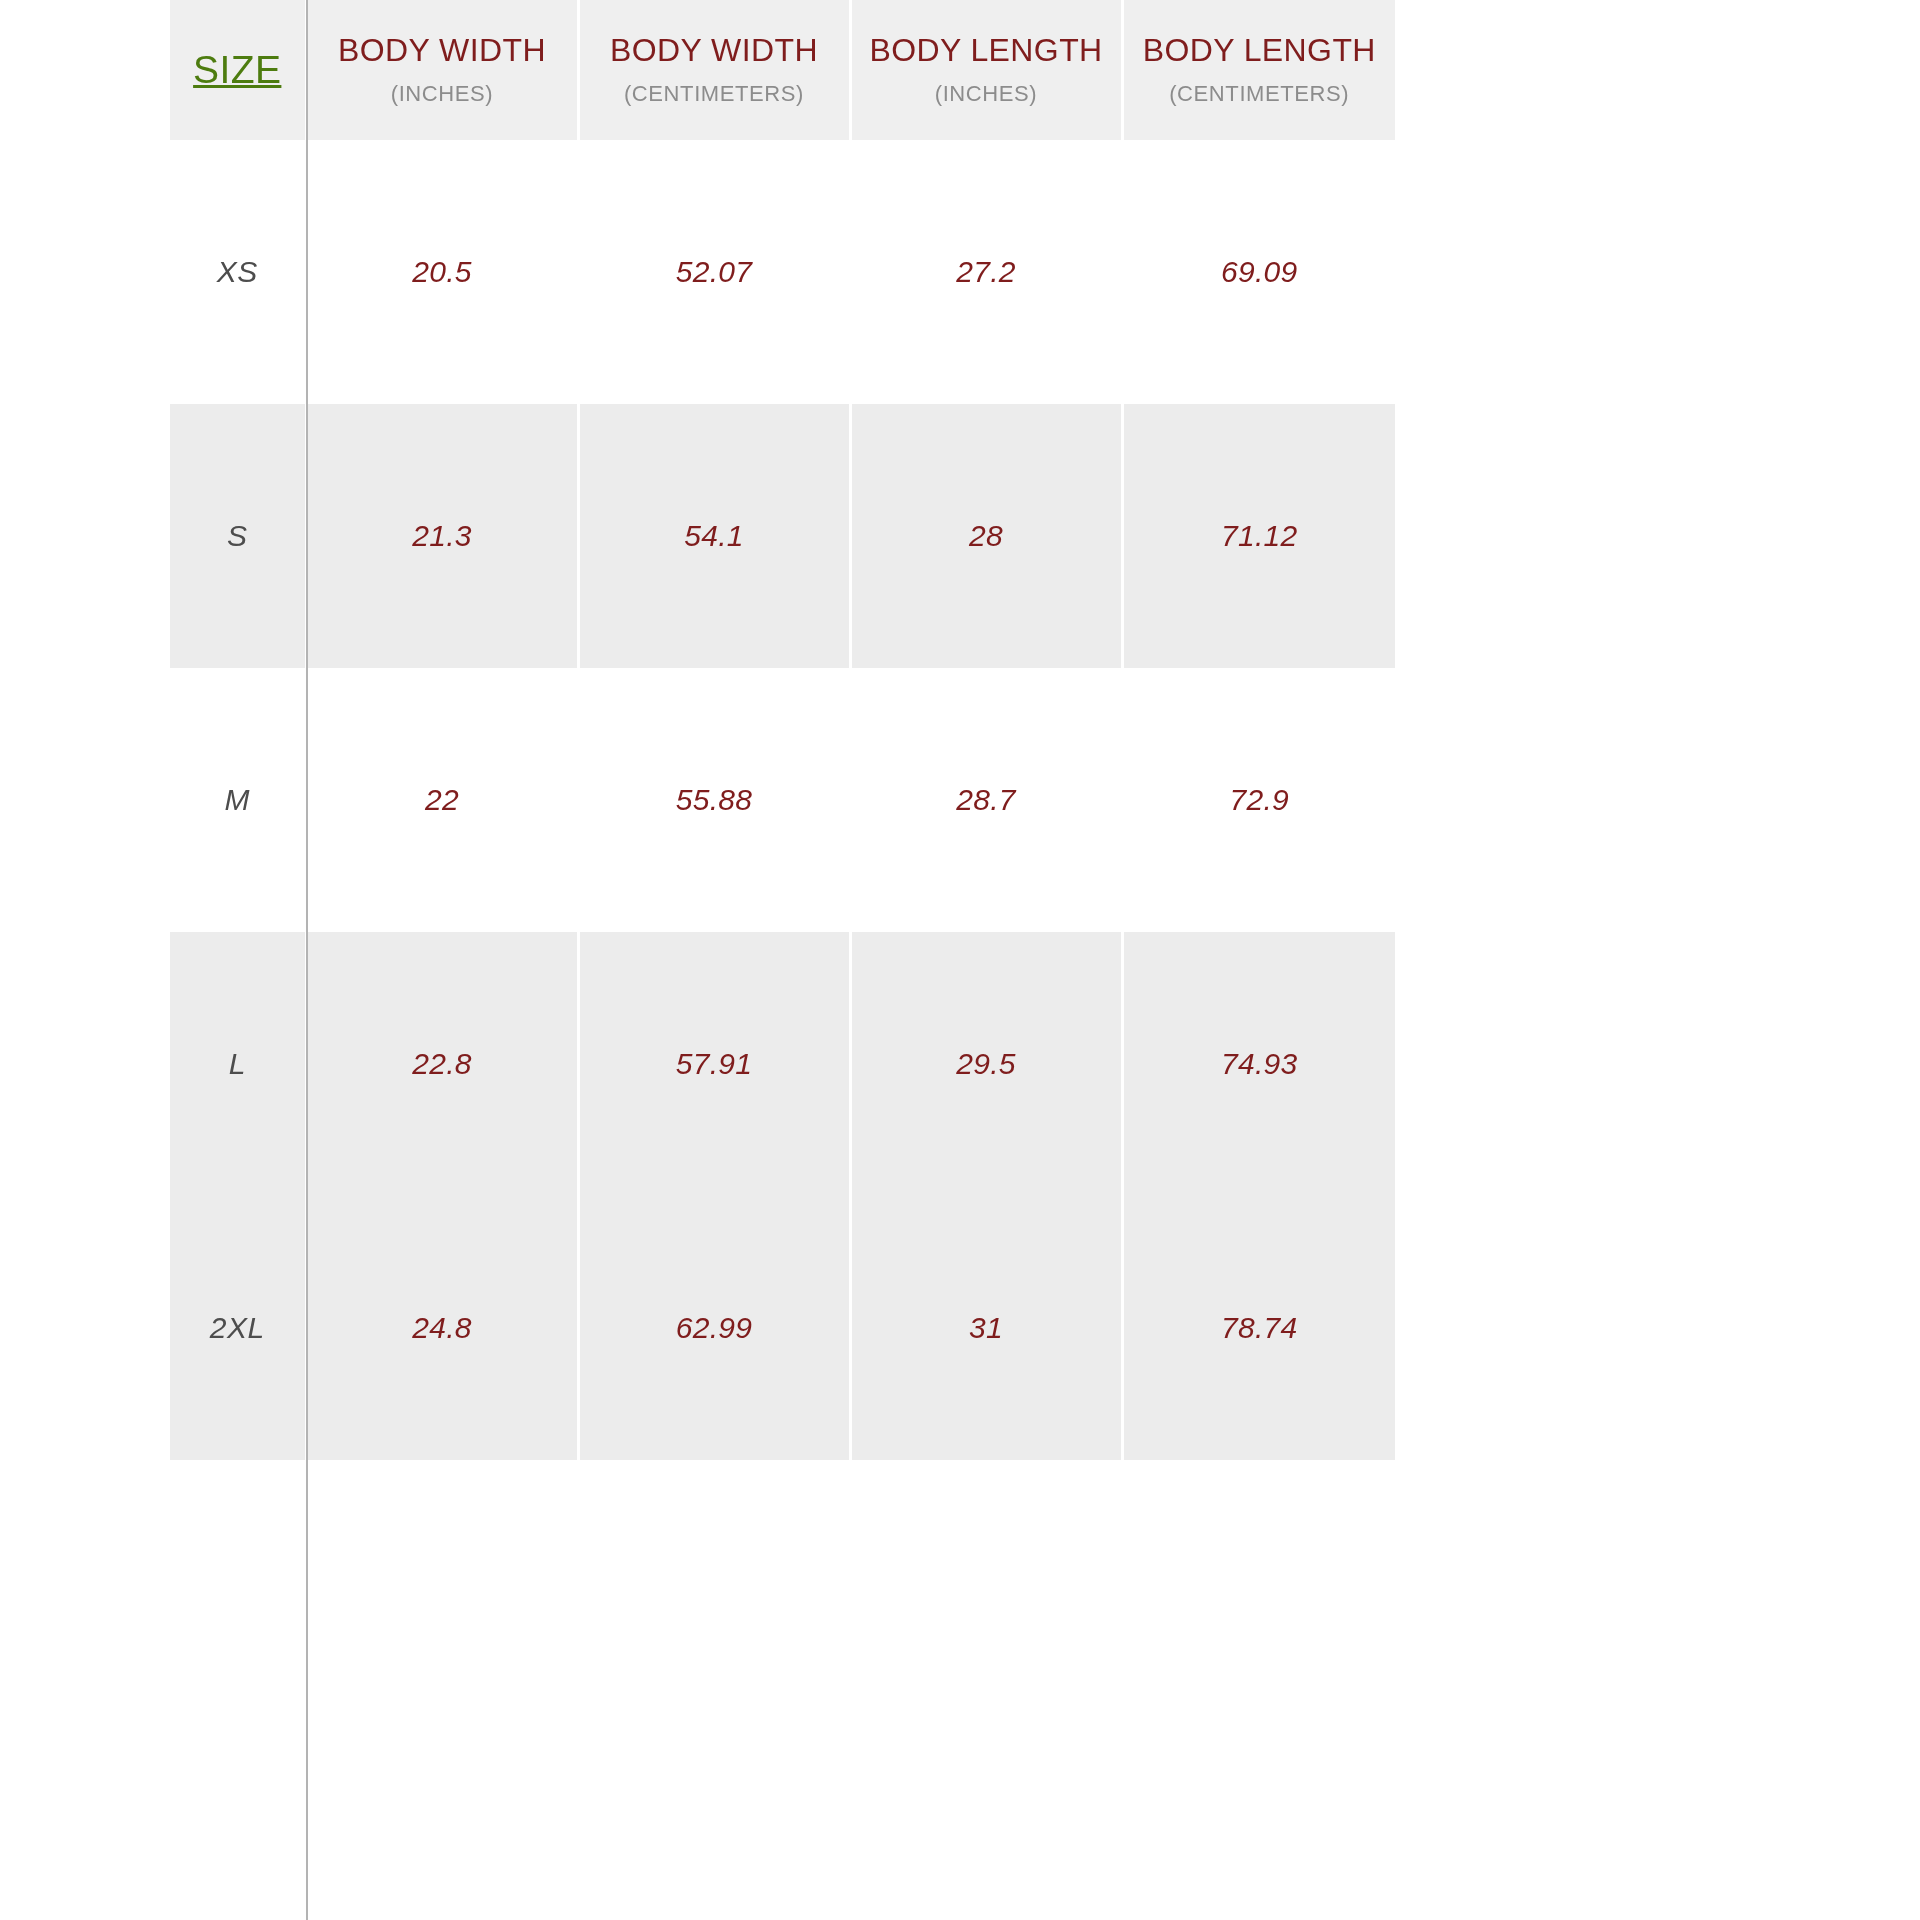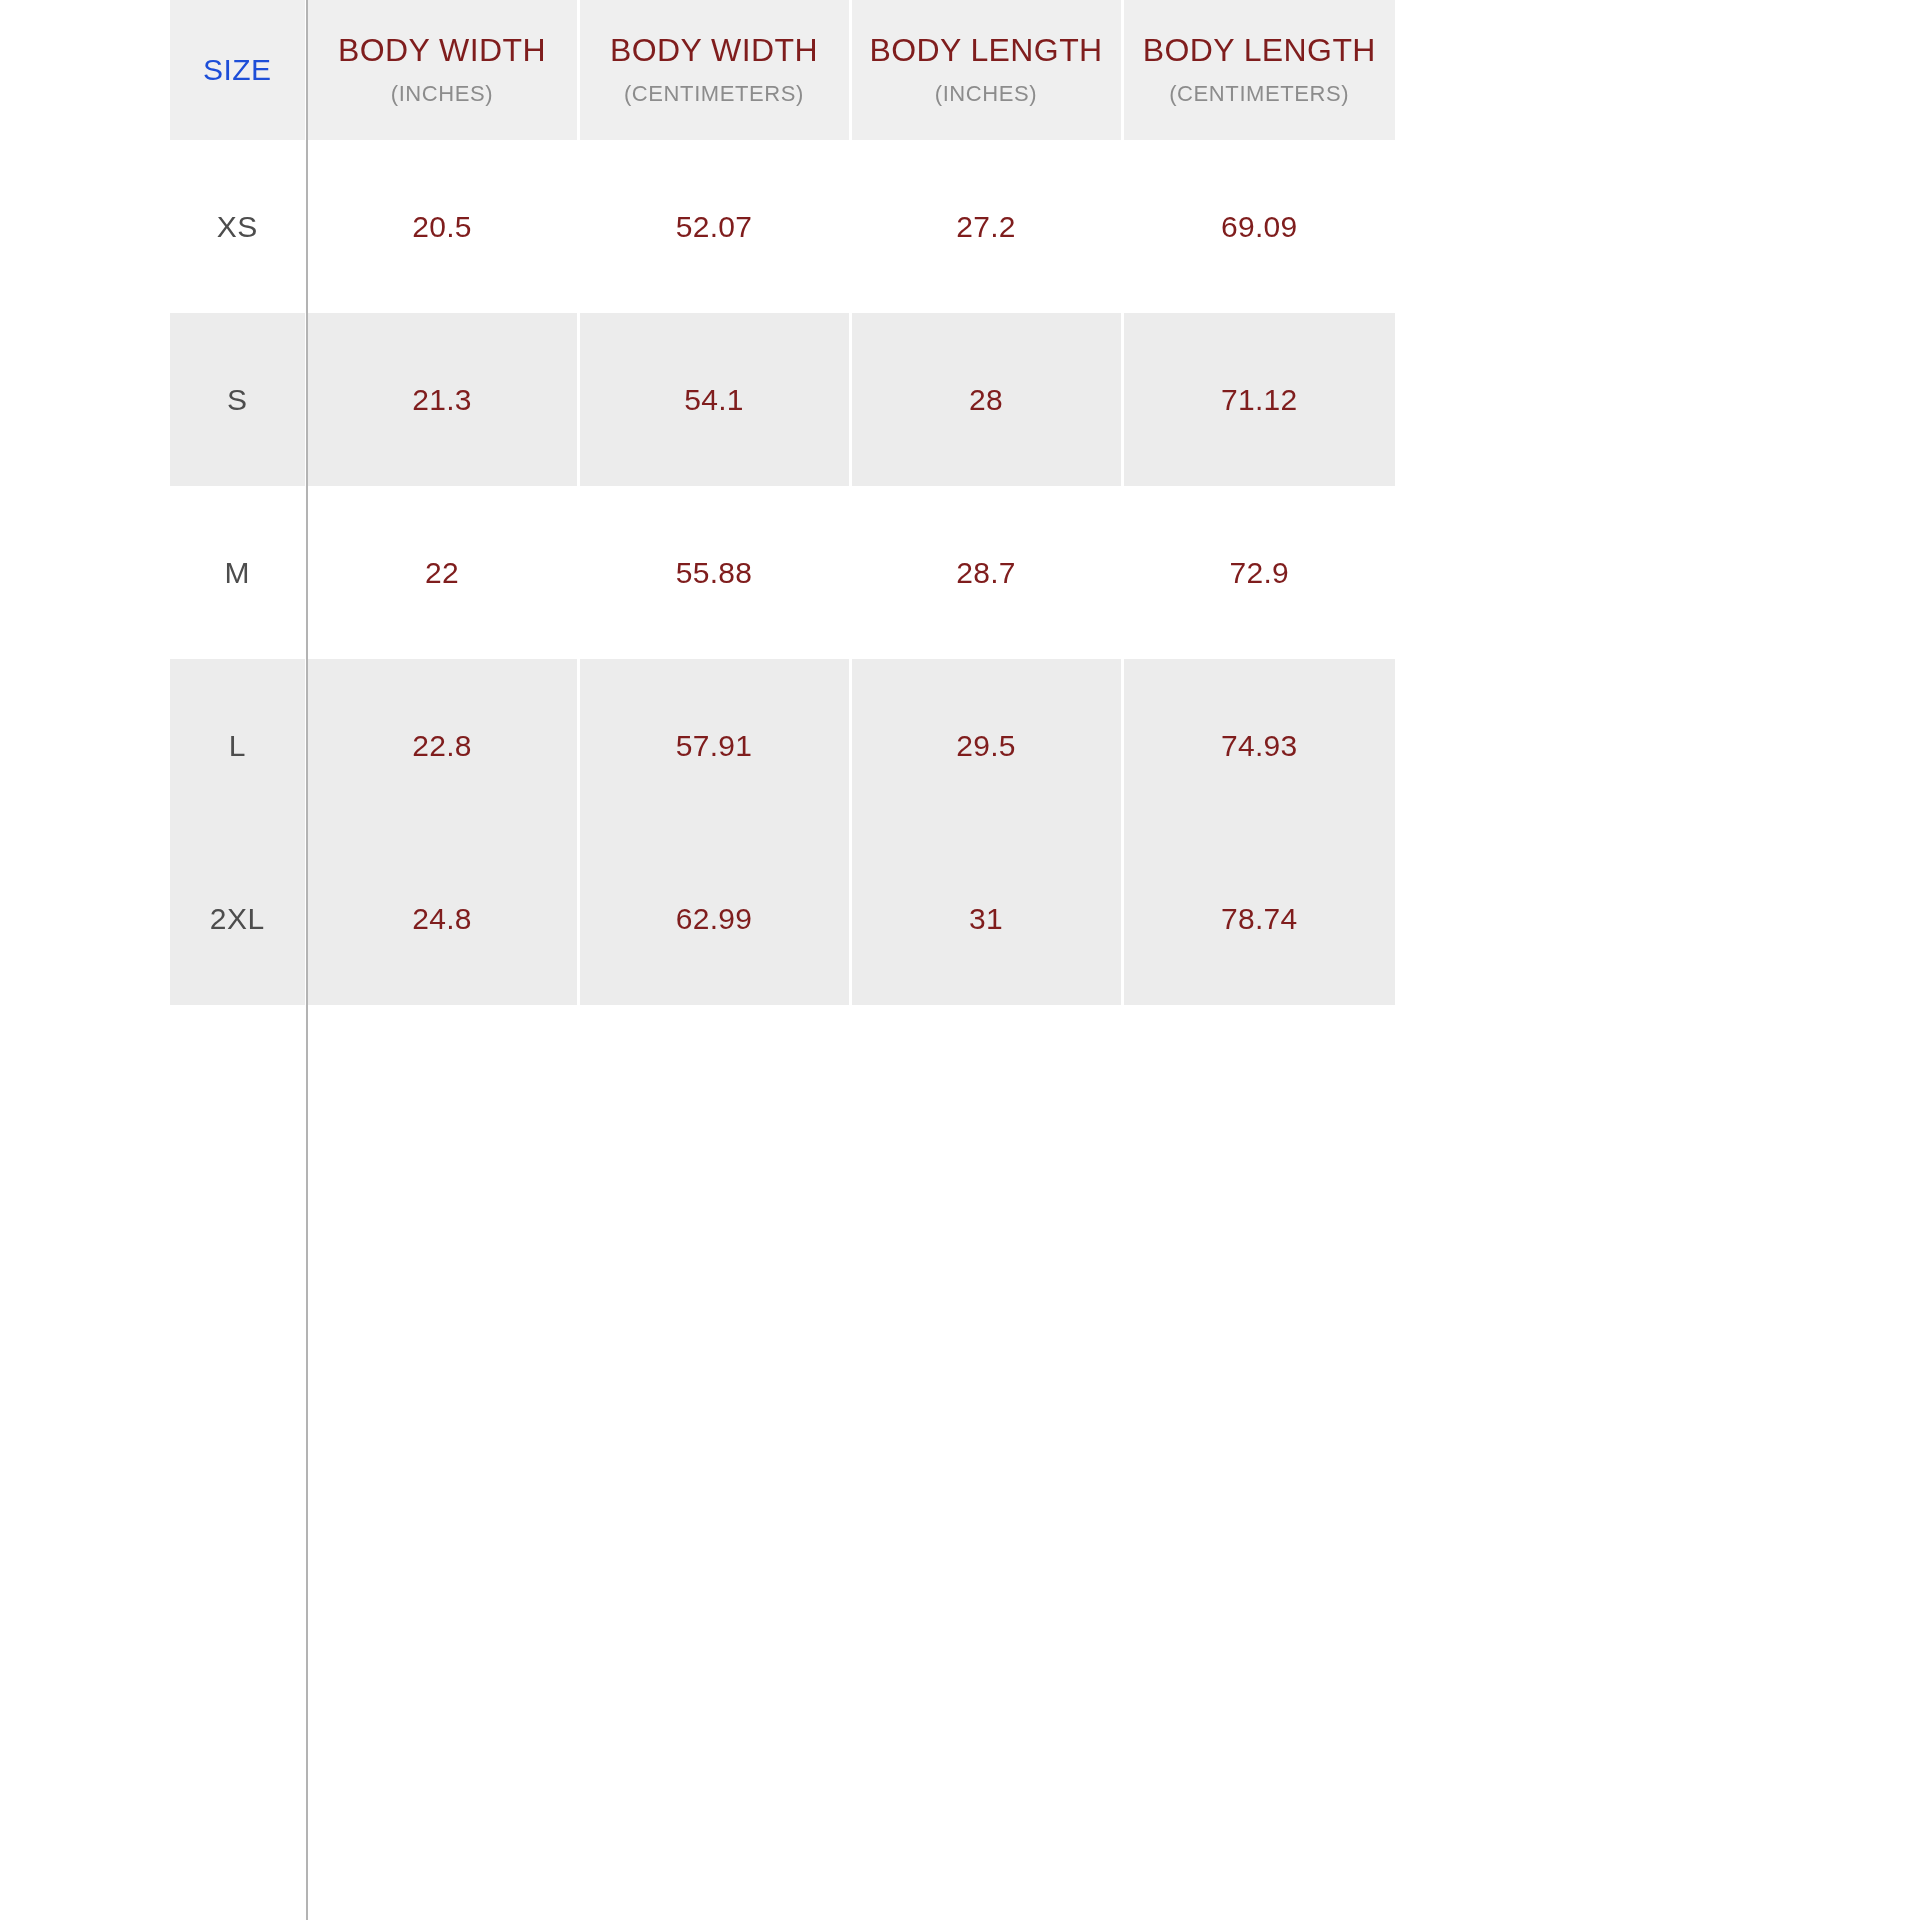--- a/index.html
+++ b/index.html
@@ -62,26 +62,27 @@
   }
   .hdr-sub {
     display: block;
     font-size: 22px;
     line-height: 1.25;
     color: #8c8c8c;
     letter-spacing: 0.6px;
     margin-top: 11px;
   }
   th.col-size .hdr-main {
-    font-size: 30px;
-    color: #1d4ed8;
+    font-size: 39px;
+    color: #4d7c0f;
+    text-decoration: underline;
   }
 
   
-  tbody tr { height: 173px; }
+  tbody tr { height: 264px; font-style: italic; }
   tbody tr.row-odd  td { background: #ffffff; }
   tbody tr.row-even td { background: #ececec; }
 
   tbody td {
     vertical-align: middle;
     text-align: center;
     border-right: 3px solid #ffffff;
     padding: 0 6px;
   }
   tbody td:last-child { border-right: none; }

